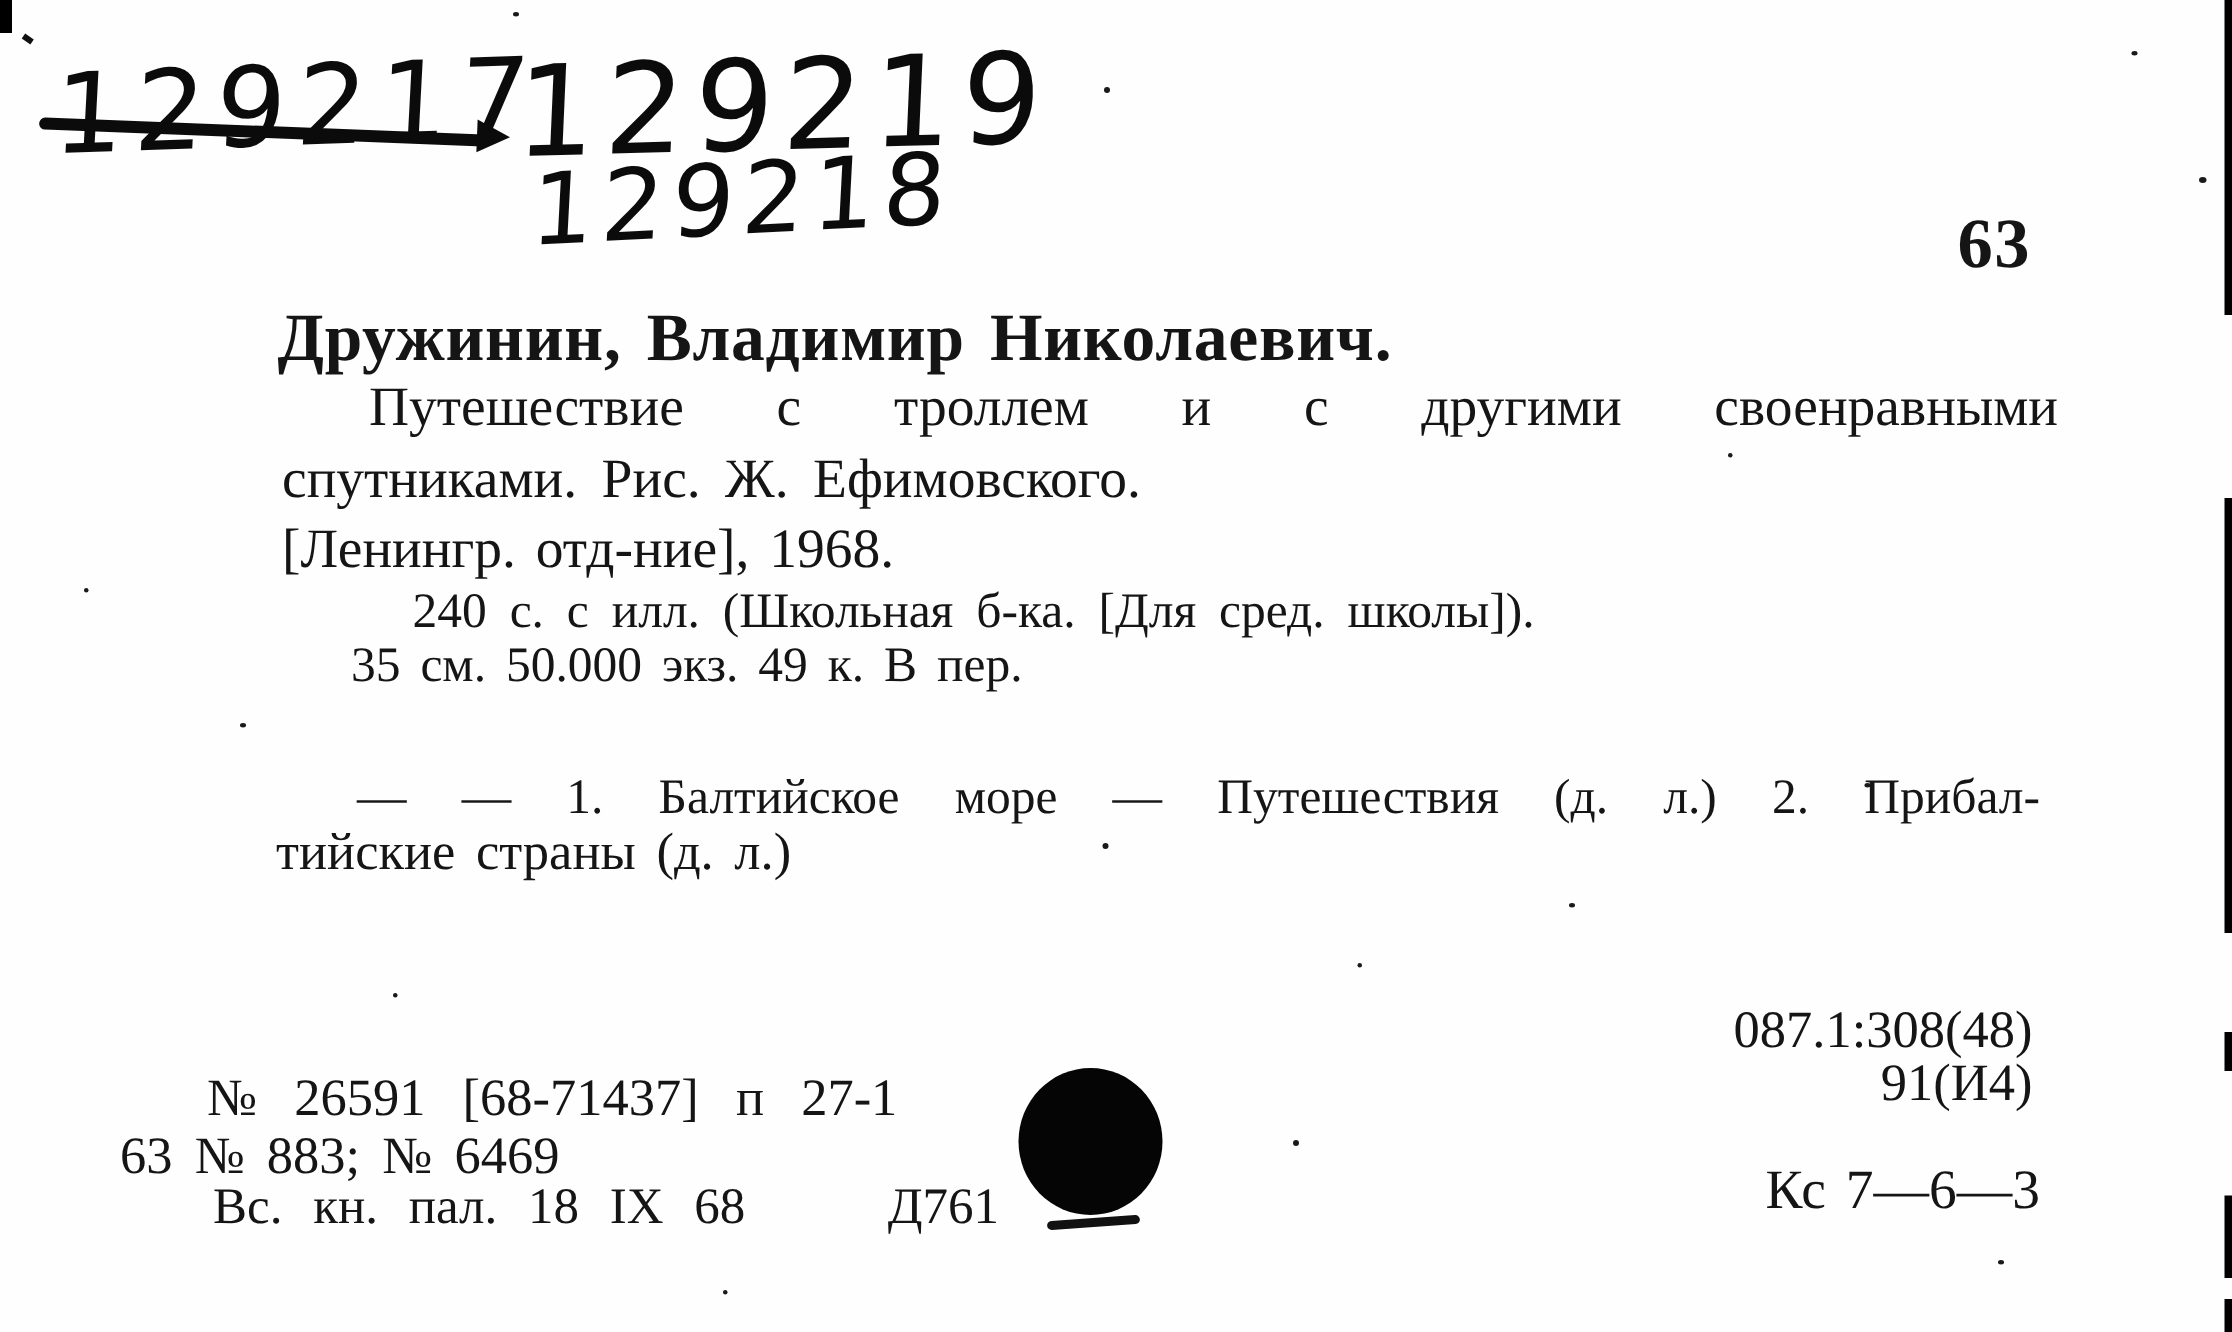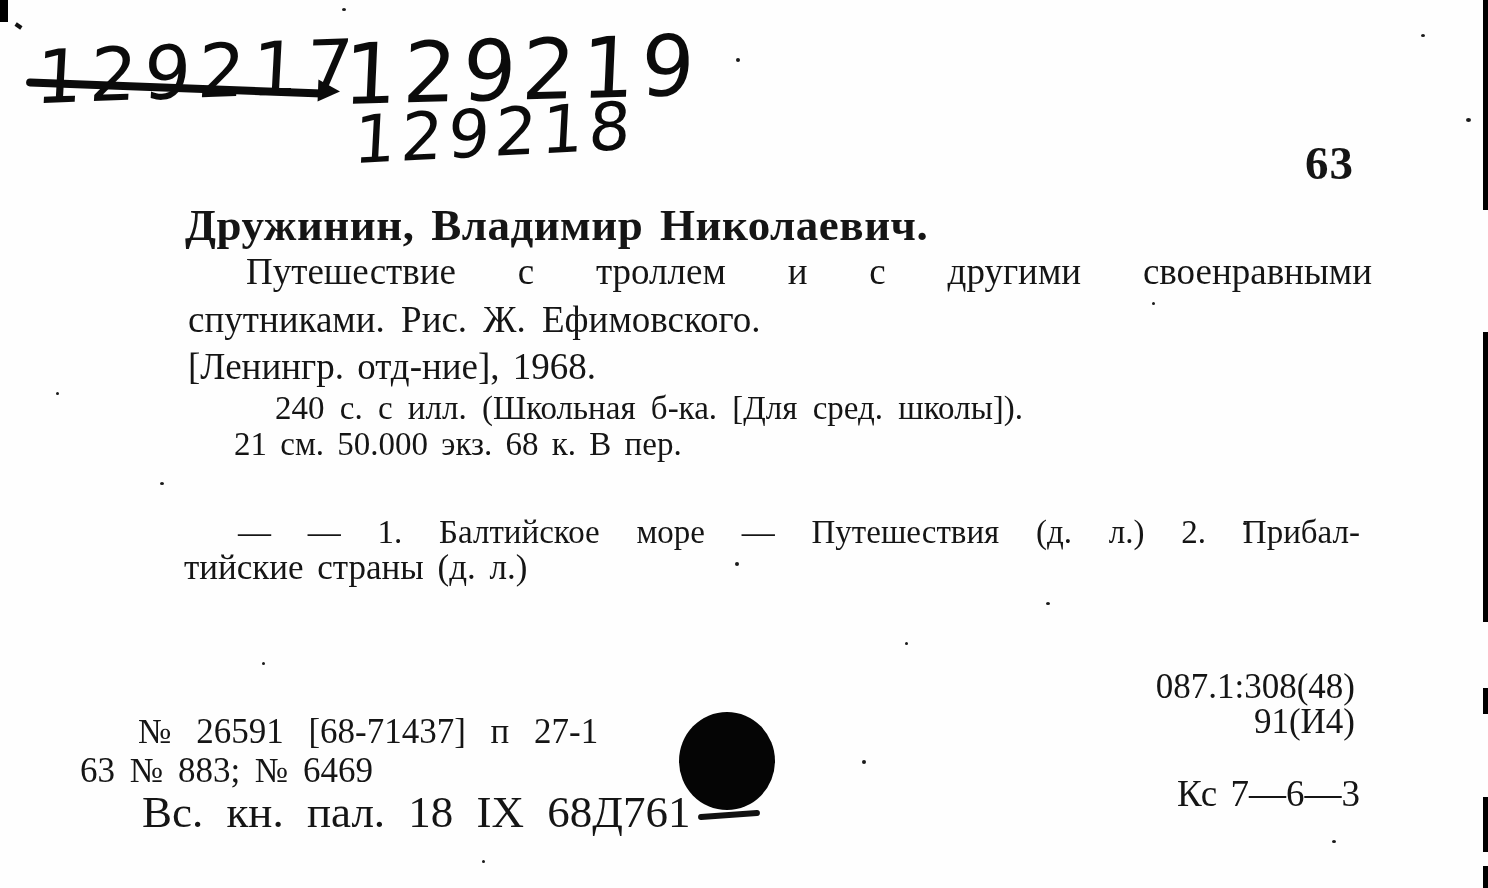--- a/index.html
+++ b/index.html
@@ -86,21 +86,21 @@
   }
 
   .udc        { right: 133px; top: 667px; font-size: 35px; white-space: nowrap; }
   .region     { right: 133px; top: 702px; font-size: 35px; font-weight: 400; white-space: nowrap; }
   .shelf-mark { right: 128px; top: 772px; font-size: 37px; white-space: nowrap; word-spacing: 4px; }
 
   .reg-l1 { left: 138px; top: 712px; font-size: 35px; white-space: nowrap; word-spacing: 16px; }
   .reg-l2 { left: 80px;  top: 751px; font-size: 35px; white-space: nowrap; word-spacing: 6px; }
   .reg-l3 {
     left: 142px; top: 786px; width: 524px;
-    font-size: 45px; display: flex; justify-content: space-between;
+    font-size: 34px; display: flex; justify-content: space-between;
   }
   .reg-l3 .chunk { white-space: nowrap; word-spacing: 12px; }
 
   .punch-hole {
     left: 679px; top: 712px; width: 96px; height: 98px;
     background: #050505; border-radius: 50%;
   }
   .punch-smudge {
     left: 698px; top: 812px; width: 62px; height: 6px;
     background: #111; border-radius: 3px; transform: rotate(-4deg);
@@ -155,21 +155,21 @@
 
   <div class="abs title-l1">Путешествие с троллем и с другими своенравными</div>
 
   <div class="abs title-l2">
     <span class="chunk">спутниками. Рис. Ж. Ефимовского.</span>
   </div>
 
   <div class="abs title-l3">[Ленингр. отд-ние], 1968.</div>
 
   <div class="abs collation-l1">240 с. с илл. (Школьная б-ка. [Для сред. школы]).</div>
-  <div class="abs collation-l2">21 см. 50.000 экз. 68 к. В пер.</div>
+  <div class="abs collation-l2">35 см. 50.000 экз. 49 к. В пер.</div>
 
   <div class="abs tracings-l1">— — 1. Балтийское море — Путешествия (д. л.) 2. Прибал-</div>
   <div class="abs tracings-l2">тийские страны (д. л.)</div>
 
   <div class="abs udc">087.1:308(48)</div>
   <div class="abs region">91(И4)</div>
   <div class="abs shelf-mark">Кс 7—6—3</div>
 
   <div class="abs reg-l1">№ 26591 [68-71437] п 27-1</div>
   <div class="abs reg-l2">63 № 883; № 6469</div>

